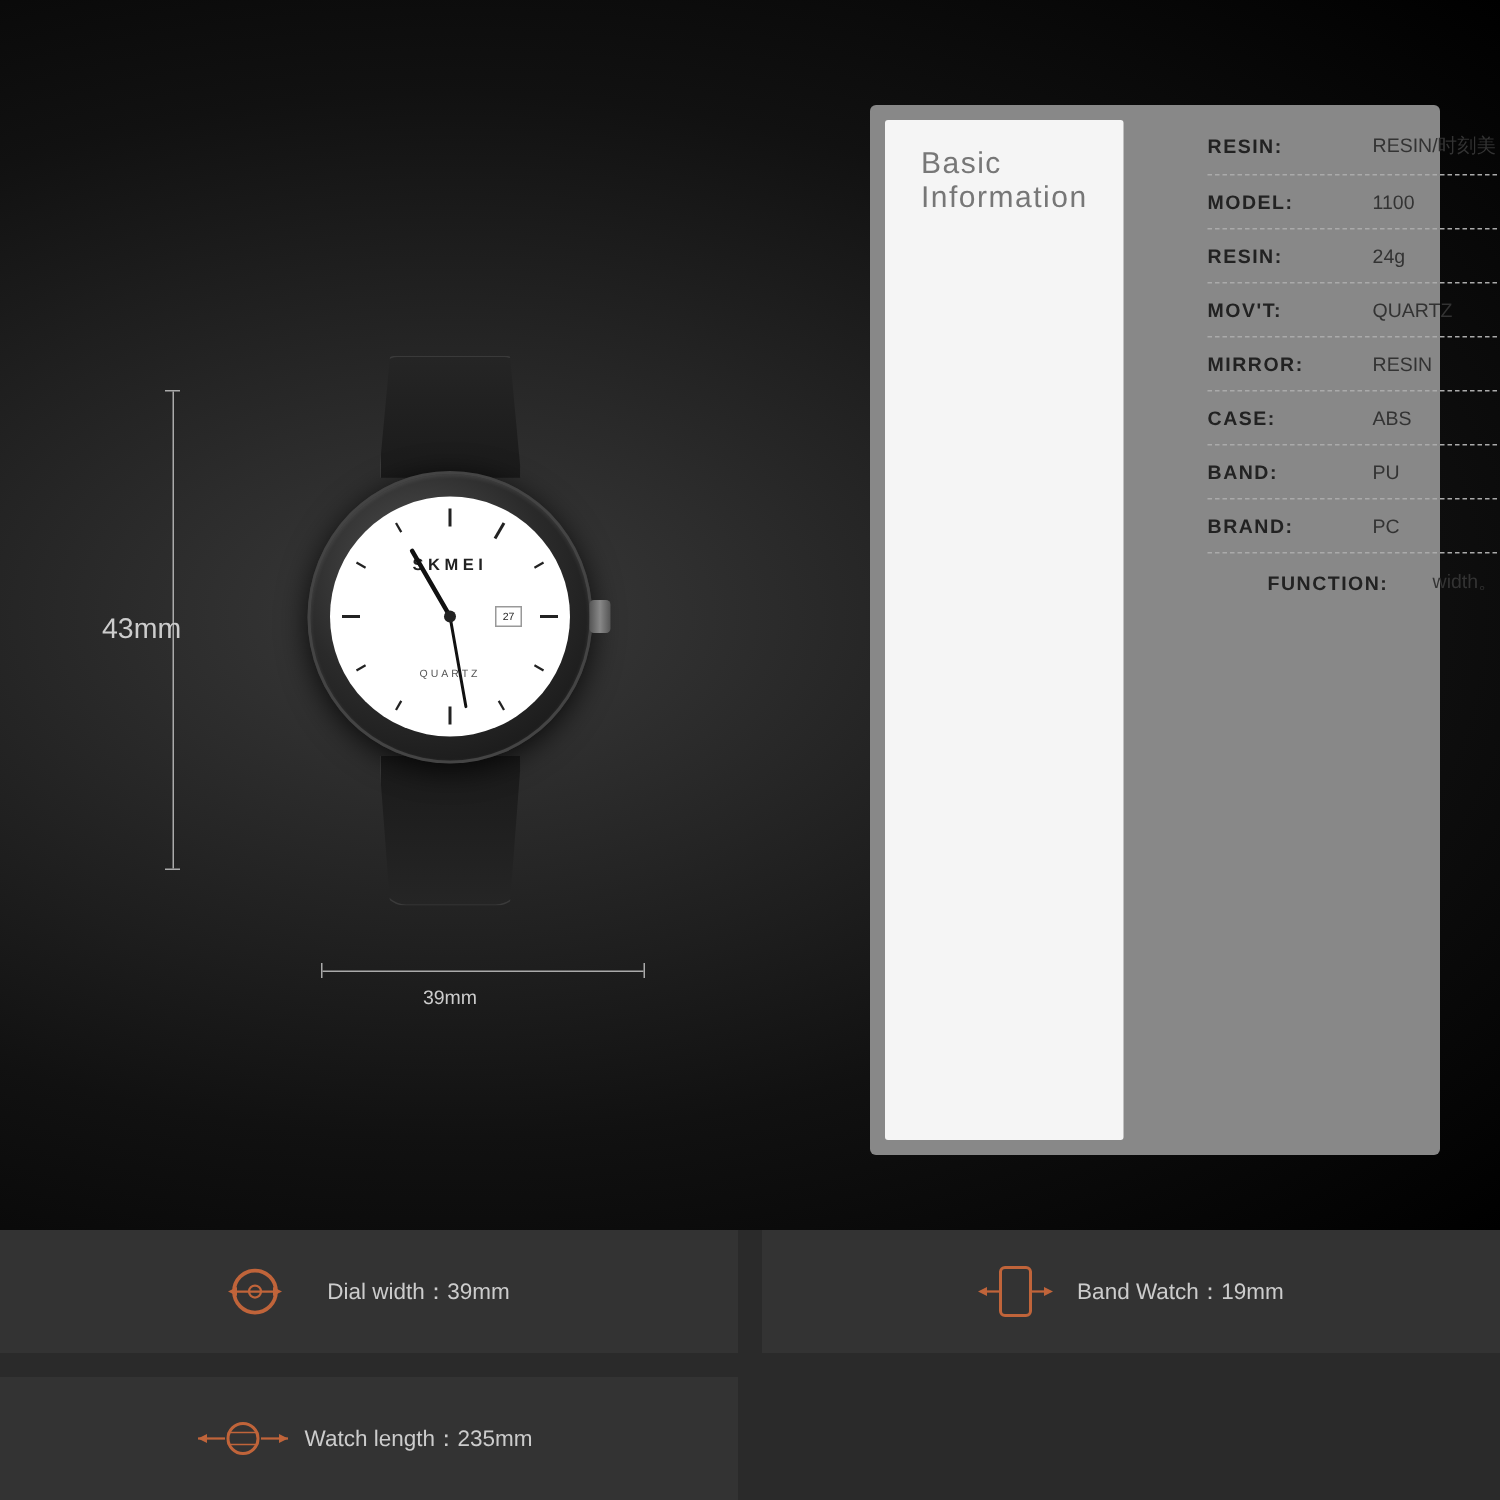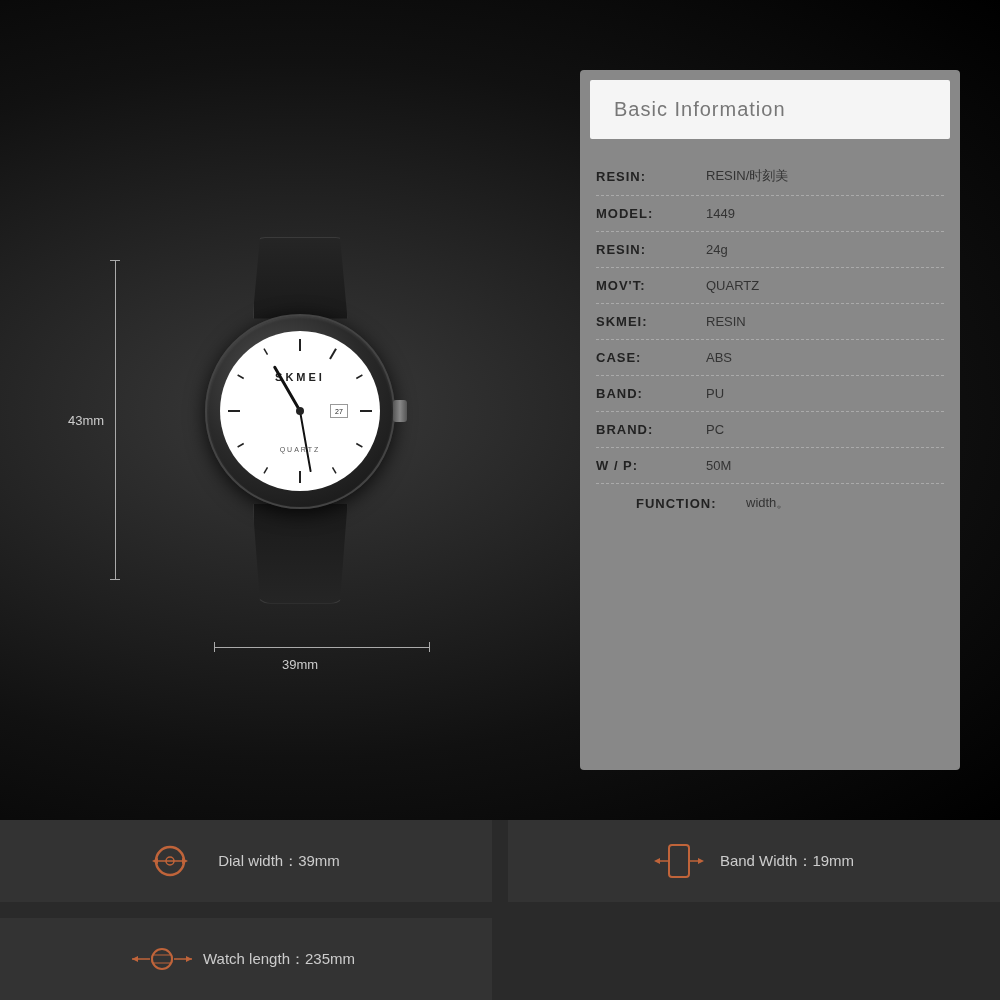--- a/index.html
+++ b/index.html
@@ -170,21 +170,22 @@
     }
 
     
     .info-panel {
       width: 380px;
       background: #888;
       margin: 30px 20px 30px 0;
       border-radius: 4px;
       padding: 0;
       display: flex;
-      flex-direction: column;
+      flex-direction: row;
+      gap: 30px;
     }
 
     .info-header {
       background: #f5f5f5;
       padding: 18px 24px;
       margin: 10px;
       border-radius: 2px;
     }
     .info-header-text {
       font-size: 20px;
@@ -266,21 +267,21 @@
 
   <div class="top-section">
 
     <div class="watch-area">
       <div style="position:relative; display:inline-block;">
 
         <div style="position:absolute; left:-70px; top:50%; transform:translateY(-50%); height:320px; display:flex; flex-direction:column; align-items:center;">
           <div style="width:10px;height:1px;background:#aaa;"></div>
           <div style="width:1px;flex:1;background:#aaa;"></div>
           <div style="width:10px;height:1px;background:#aaa;"></div>
-          <span style="position:absolute;left:-42px;top:50%;transform:translateY(-50%);color:#ccc;font-size:13px;white-space:nowrap;">43mm</span>
+          <span style="position:absolute;left:-42px;top:50%;transform:translateY(-50%);color:#ccc;font-size:19px;white-space:nowrap;">43mm</span>
         </div>
 
         <div class="watch">
 
           <div style="width:95px;height:82px;background:linear-gradient(180deg,#252525,#1a1a1a);border-radius:12px 12px 0 0;border:1.5px solid #3a3a3a;border-bottom:none;clip-path:polygon(8% 0%,92% 0%,100% 100%,0% 100%);"></div>
 
           <div class="case-body">
 
             <div class="crown"></div>
 
@@ -334,49 +335,45 @@
       <div class="info-header">
         <span class="info-header-text">Basic Information</span>
       </div>
       <div class="info-rows" id="info-rows-container">
       <div class="info-row">
             <span class="info-key">RESIN:</span>
             <span class="info-val">RESIN/时刻美</span>
           </div>
           <div class="info-row">
             <span class="info-key">MODEL:</span>
-            <span class="info-val">1449</span>
+            <span class="info-val">1100</span>
           </div>
           <div class="info-row">
             <span class="info-key">RESIN:</span>
             <span class="info-val">24g</span>
           </div>
           <div class="info-row">
             <span class="info-key">MOV'T:</span>
             <span class="info-val">QUARTZ</span>
           </div>
           <div class="info-row">
-            <span class="info-key">SKMEI:</span>
+            <span class="info-key">MIRROR:</span>
             <span class="info-val">RESIN</span>
           </div>
           <div class="info-row">
             <span class="info-key">CASE:</span>
             <span class="info-val">ABS</span>
           </div>
           <div class="info-row">
             <span class="info-key">BAND:</span>
             <span class="info-val">PU</span>
           </div>
           <div class="info-row">
             <span class="info-key">BRAND:</span>
             <span class="info-val">PC</span>
-          </div>
-          <div class="info-row">
-            <span class="info-key">W / P:</span>
-            <span class="info-val">50M</span>
           </div>
           <div class="info-row">
             <span class="info-key">FUNCTION:</span>
             <span class="info-val">width。</span>
           </div>
         </div>
     </div>
   </div>
 
   <div class="bottom-section">
@@ -398,21 +395,21 @@
     <div class="spec-cell">
       <div class="spec-icon">
         <svg width="50" height="40" viewBox="0 0 50 40">
           <rect x="15" y="4" width="20" height="32" rx="3" fill="none" stroke="#c0643a" stroke-width="2"></rect>
           <line x1="15" y1="20" x2="4" y2="20" stroke="#c0643a" stroke-width="1.5"></line>
           <line x1="35" y1="20" x2="46" y2="20" stroke="#c0643a" stroke-width="1.5"></line>
           <polygon points="0,20 6,17 6,23" fill="#c0643a"></polygon>
           <polygon points="50,20 44,17 44,23" fill="#c0643a"></polygon>
         </svg>
       </div>
-      <span class="spec-text">Band Width：19mm</span>
+      <span class="spec-text">Band Watch：19mm</span>
     </div>
 
     <div class="spec-cell">
       <div class="spec-icon">
         <svg width="60" height="36" viewBox="0 0 60 36">
           <circle cx="30" cy="18" r="10" fill="none" stroke="#c0643a" stroke-width="2"></circle>
           <rect x="20" y="14" width="20" height="8" rx="1" fill="none" stroke="#c0643a" stroke-width="1"></rect>
           <line x1="0" y1="18" x2="18" y2="18" stroke="#c0643a" stroke-width="1.5"></line>
           <line x1="42" y1="18" x2="60" y2="18" stroke="#c0643a" stroke-width="1.5"></line>
           <polygon points="0,18 6,15 6,21" fill="#c0643a"></polygon>

